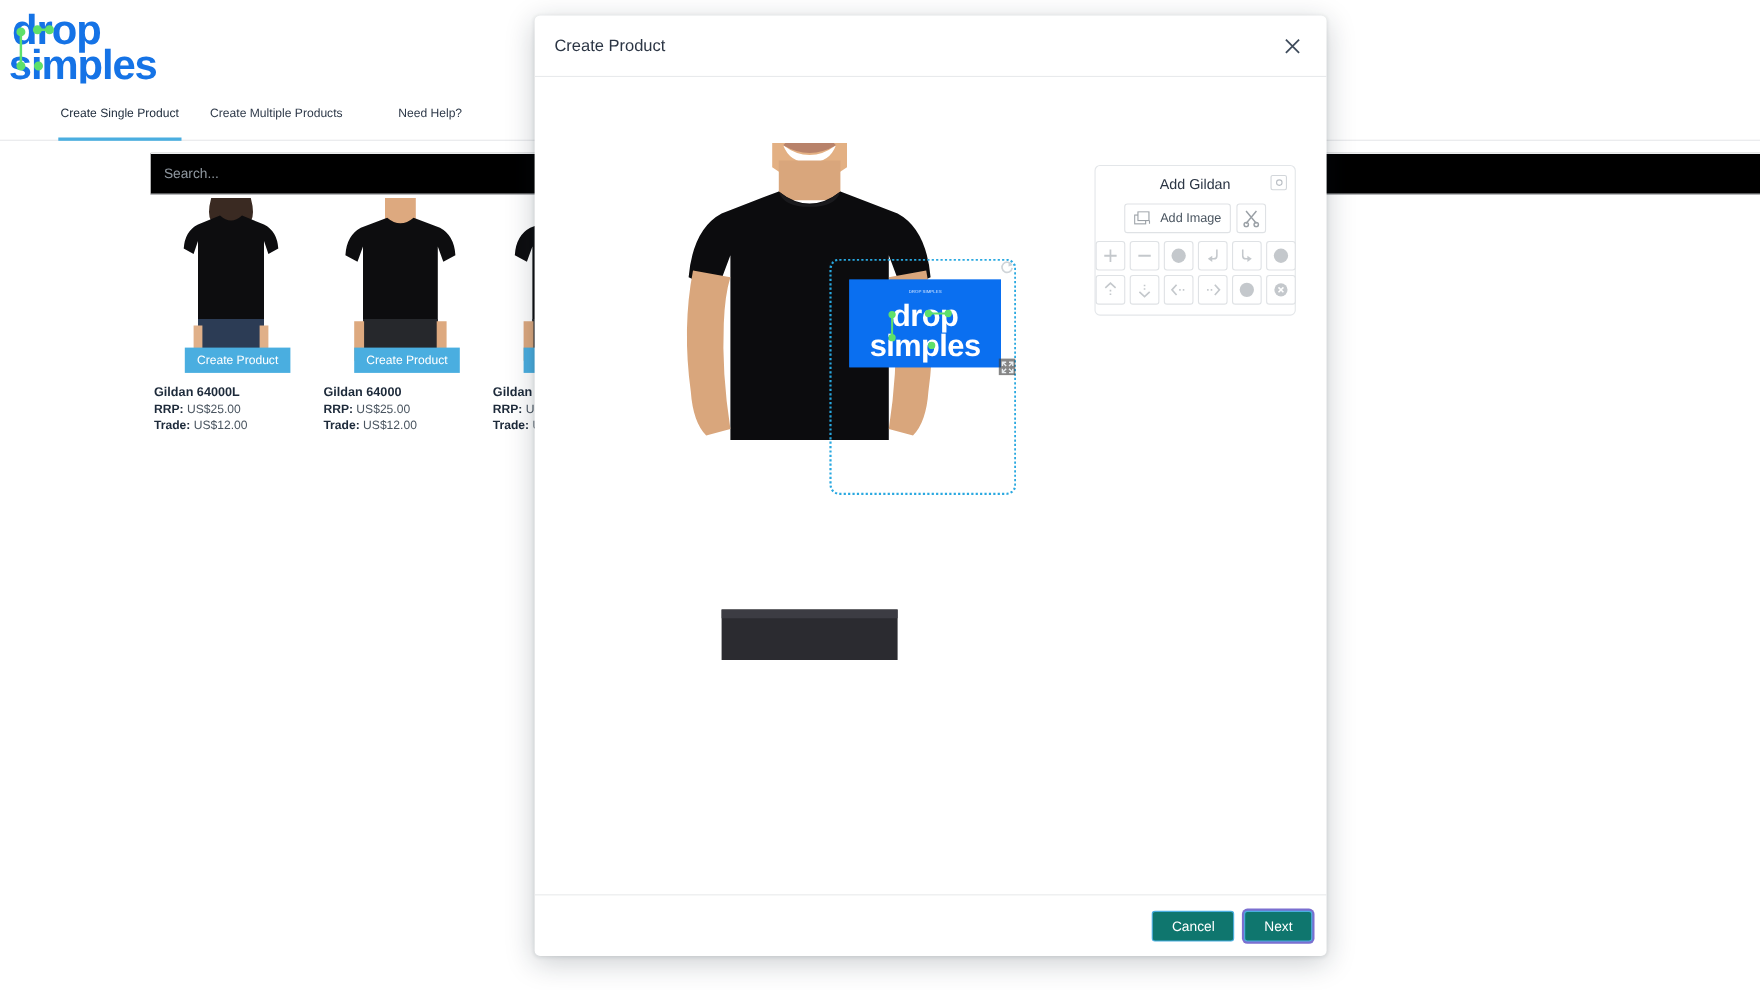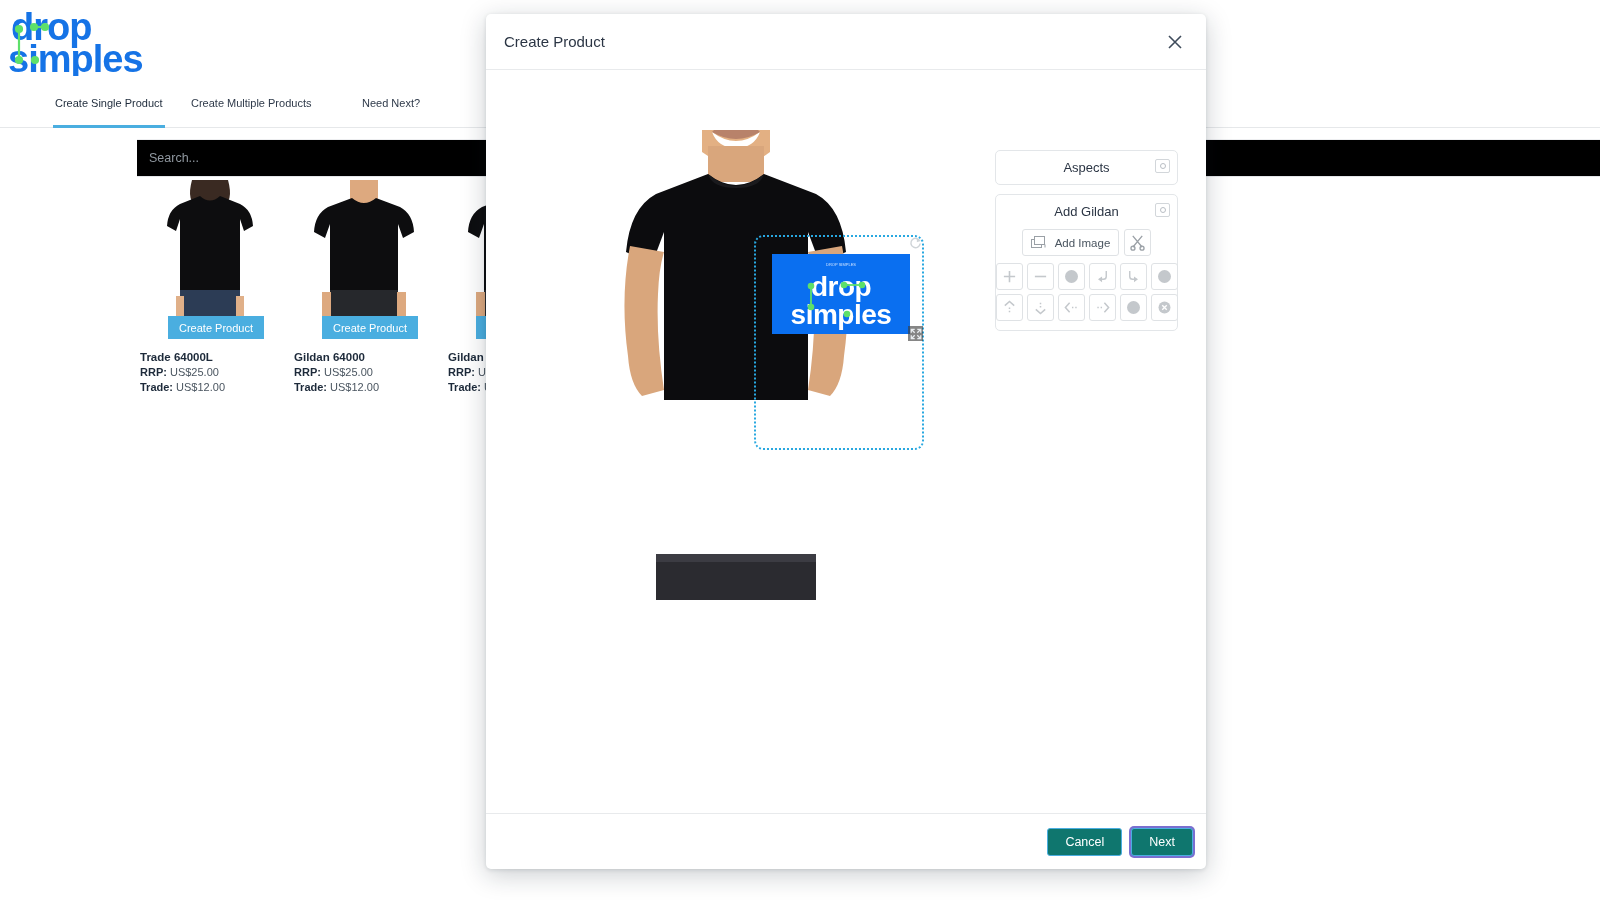--- a/index.html
+++ b/index.html
@@ -173,21 +173,21 @@
     </div>
 
     <div class="top-tabs">
       <div class="tab tab-0 active">
         <span>Create Single Product</span>
       </div>
       <div class="tab tab-1">
         <span>Create Multiple Products</span>
       </div>
       <div class="tab tab-2">
-        <span>Need Next?</span>
+        <span>Need Help?</span>
       </div>
     </div>
 
     <div class="searchbar">
       <span class="ph">Search...</span>
     </div>
 
 
     <div class="grid">
 
@@ -196,21 +196,21 @@
           <svg class="fig" viewBox="0 0 140 165">
             <rect width="140" height="165" fill="#fff"></rect>
             <path d="M58 2 h24 v16 q-12 8 -24 0 z" fill="#e0b089"></path>
             <path d="M52 0 q-6 22 6 26 q12 6 24 0 q12 -4 6 -26 z" fill="#3a2a22"></path>
             <path d="M60 16 q10 9 20 0 l20 8 q12 6 13 22 l-9 5 l-4 -12 v71 h-60 v-71 l-4 12 l-9 -5 q1 -16 13 -22 z" fill="#0d0d0f"></path>
             <path d="M40 110 h60 v34 h-60 z" fill="#2c3c55"></path>
             <path d="M36 116 h8 v30 h-8 z M96 116 h8 v30 h-8 z" fill="#e0b089"></path>
           </svg>
           <button class="cta">Create Product</button>
         </div>
-        <div class="pname">Trade 64000L</div>
+        <div class="pname">Gildan 64000L</div>
         <div class="prow">
           <b>RRP:</b>
           <span>US$25.00</span>
         </div>
         <div class="prow">
           <b>Trade:</b>
           <span>US$12.00</span>
         </div>
       </div>
 
@@ -329,26 +329,20 @@
                 <path d="M5.5 12.5 L1.5 12.5 L1.5 8.5 M1.5 12.5 L5.5 8.5"></path>
                 <path d="M8.5 12.5 L12.5 12.5 L12.5 8.5 M12.5 12.5 L8.5 8.5"></path>
               </g>
             </svg>
           </div>
         </div>
       </div>
 
       <div class="panel">
 
-        <div class="sect">
-          <div class="sect-title">Aspects</div>
-          <div class="cam">
-              <i></i>
-            </div>
-        </div>
 
         <div class="sect">
           <div class="sect-title">Add Gildan</div>
           <div class="cam">
               <i></i>
             </div>
 
           <div class="addrow">
             <button class="addbtn">
               <span>

